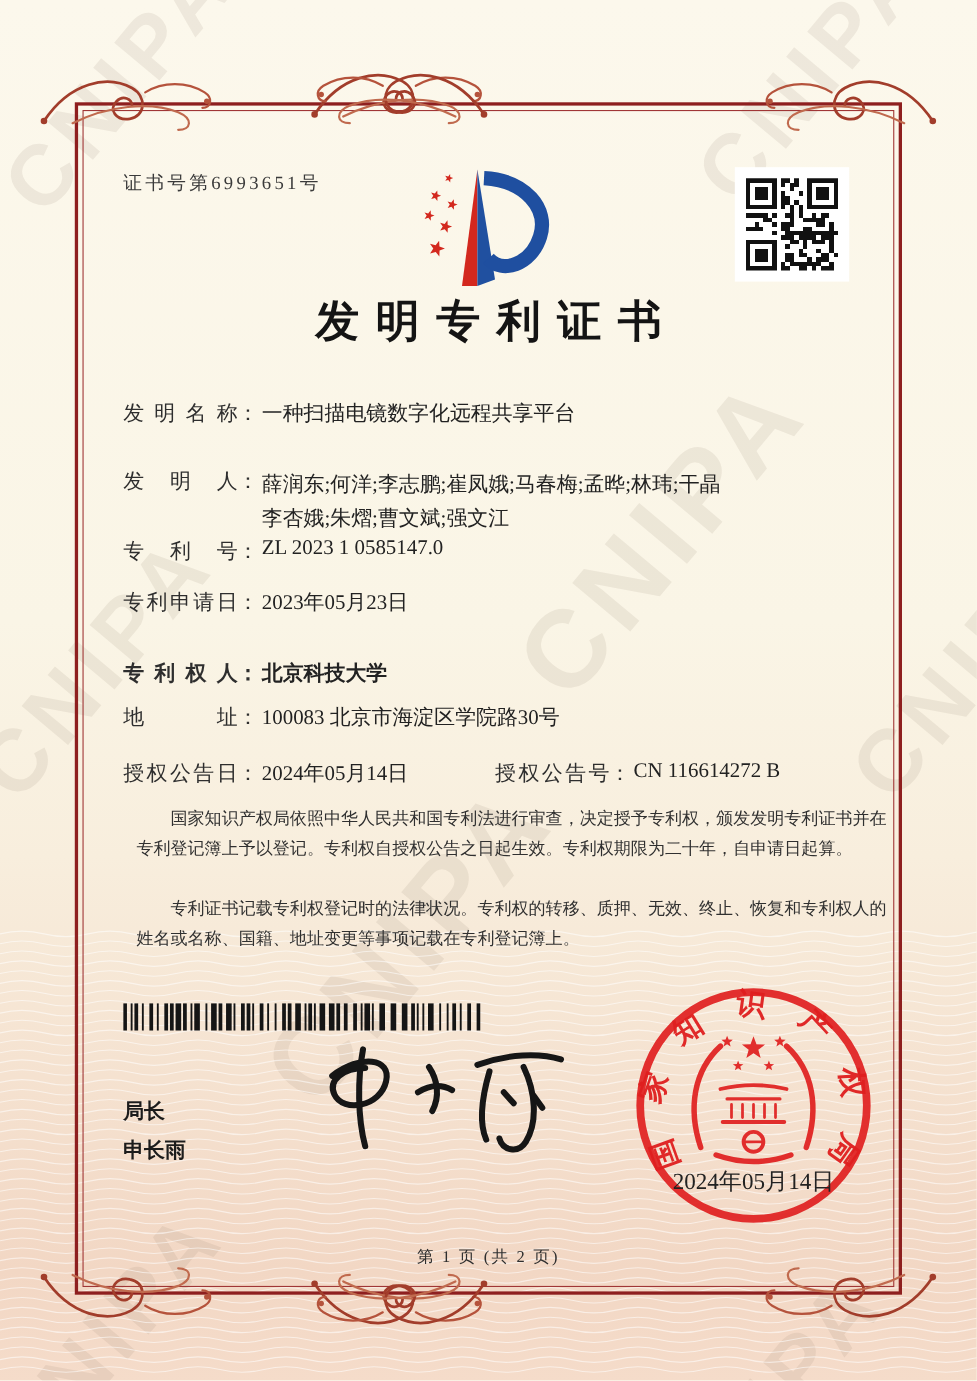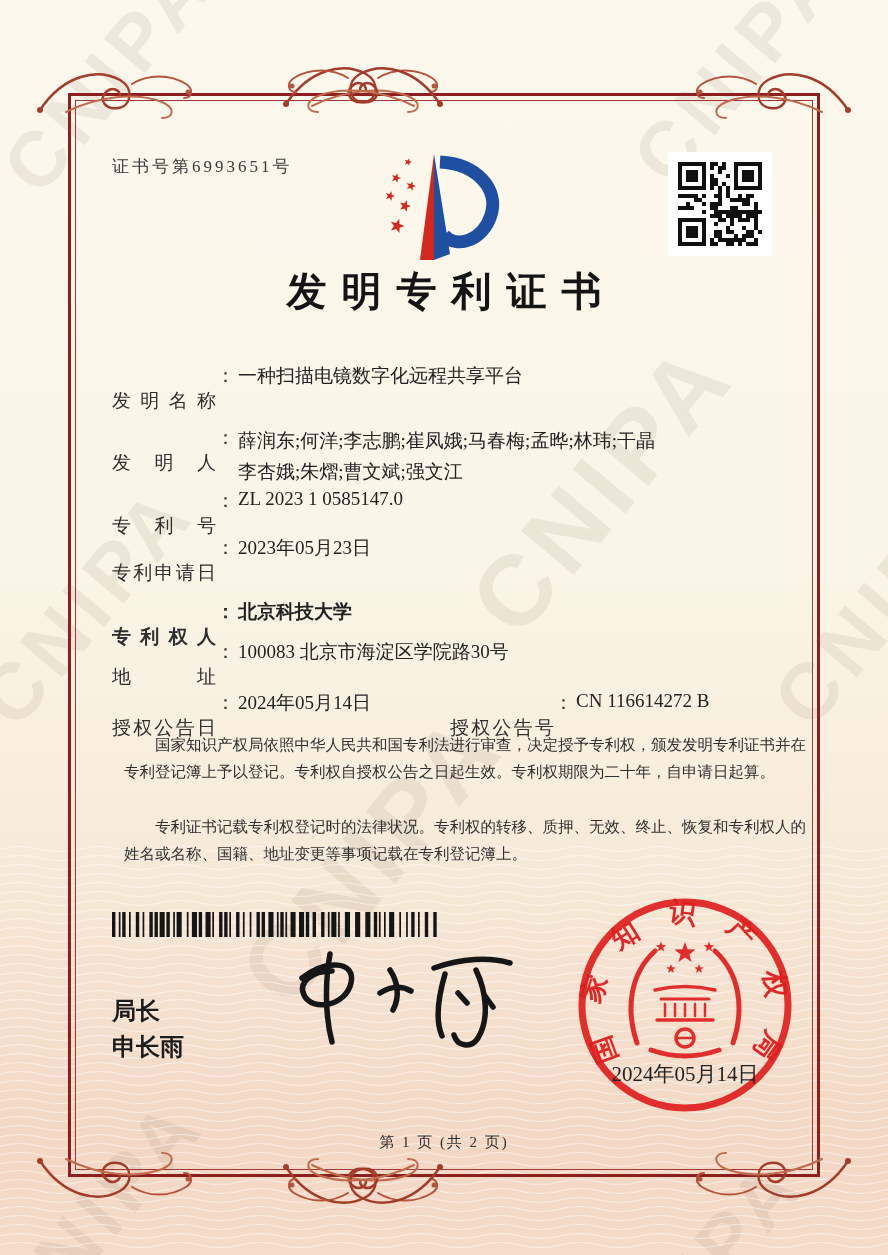--- a/index.html
+++ b/index.html
@@ -20,36 +20,36 @@
   
   .cert-no{position:absolute;left:112px;top:155px;font-size:17px;letter-spacing:3px;color:#3a3a3a;}
   #logo-svg{position:absolute;left:374px;top:148px;width:140px;height:122px;}
   .qr-box{position:absolute;left:668px;top:152px;width:104px;height:104px;background:#fff;
           display:flex;align-items:center;justify-content:center;}
   .page-title{position:absolute;left:0;right:0;top:264px;text-align:center;font-size:40px;
               font-weight:bold;letter-spacing:15px;padding-left:15px;color:#141414;}
   
   .fields{position:absolute;left:112px;top:363px;width:690px;font-size:19px;}
   .frow{position:absolute;left:0;display:flex;align-items:flex-start;white-space:nowrap;}
-  .flabel{display:inline-block;width:104px;text-align:justify;text-align-last:justify;color:#2e2e2e;margin-top:25px;}
+  .flabel{display:inline-block;width:104px;text-align:justify;text-align-last:justify;color:#2e2e2e;}
   .fcolon{display:inline-block;width:22px;color:#2e2e2e;}
   .fvalue{color:#222;}
   .pair2{position:absolute;left:338px;top:0;display:flex;}
   .frow.r1{top:0;} .frow.r2{top:62px;} .frow.r3{top:125px;justify-content:space-between;} .frow.r4{top:172px;}
   .frow.r5{top:236px;font-weight:bold;} .frow.r6{top:276px;} .frow.r7{top:327px;}
   .inv-lines div{line-height:31px;}
   
   .body-text{position:absolute;left:124px;top:731px;width:682px;font-size:15.5px;
              line-height:27px;text-align:justify;color:#303030;}
   .body-text p{margin:0;text-indent:2em;}
   .body-text p + p{margin-top:28px;}
   
   #barcode-svg{position:absolute;left:112px;top:912px;width:325px;height:25px;}
   .signoff{position:absolute;left:112px;top:993px;font-family:"Liberation Sans","DejaVu Sans",sans-serif;
-           font-weight:bold;font-size:24px;color:#1c1c1c;line-height:36px;}
+           font-weight:bold;font-size:19px;color:#1c1c1c;line-height:36px;}
   #sign-svg{position:absolute;left:268px;top:936px;width:272px;height:128px;}
   .seal{position:absolute;left:575px;top:895px;width:220px;height:220px;}
   .page-ind{position:absolute;left:0;right:0;top:1133px;text-align:center;font-size:15px;color:#2e2e2e;letter-spacing:2px;}
   .cont-note{position:absolute;left:0;right:0;top:1192px;text-align:center;font-size:17px;color:#2e2e2e;}
   .cont-note span{display:inline-block;border-bottom:1px solid #6b6b6b;padding:0 14px 5px;letter-spacing:4px;}
   svg{display:block;}
   .hiddefs{position:absolute;width:0;height:0;}
 </style>
 </head>
 <body>

